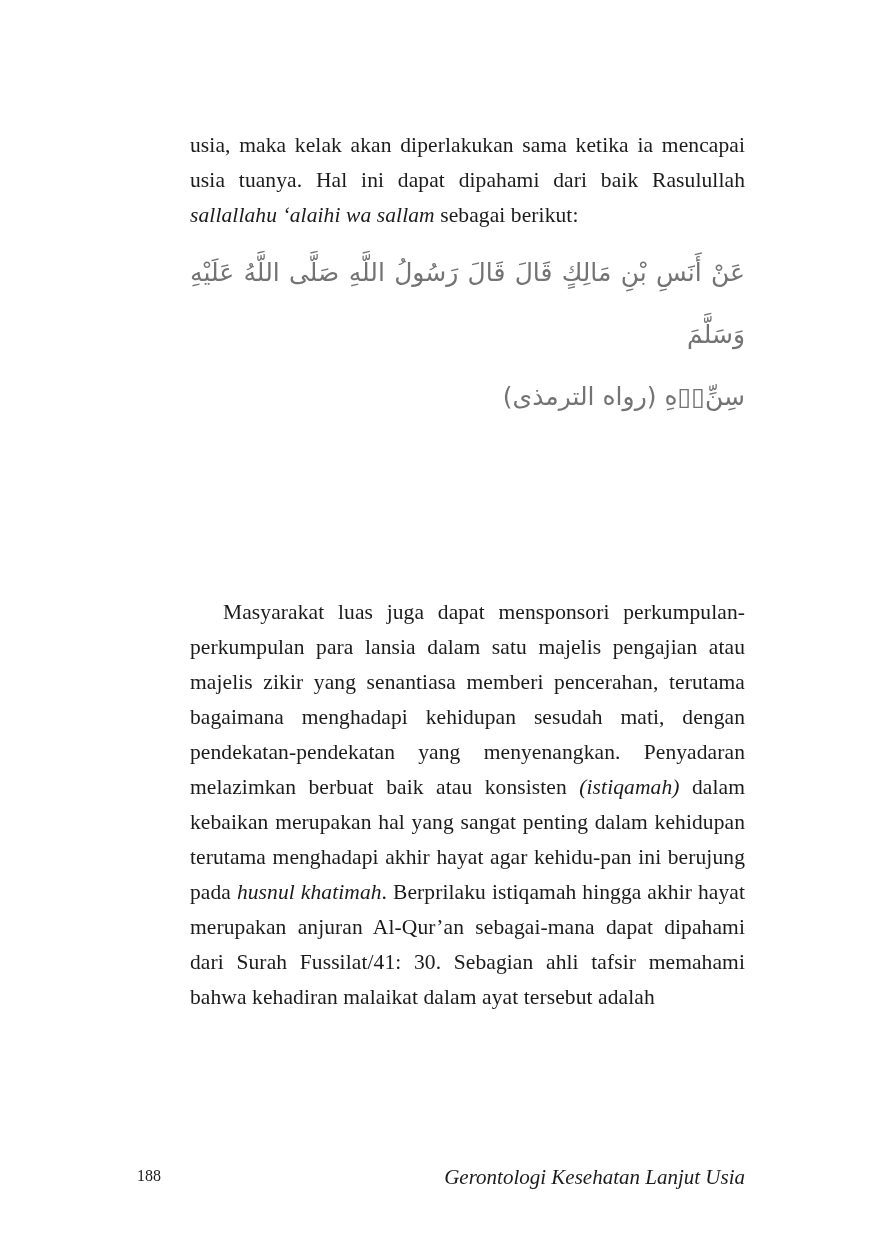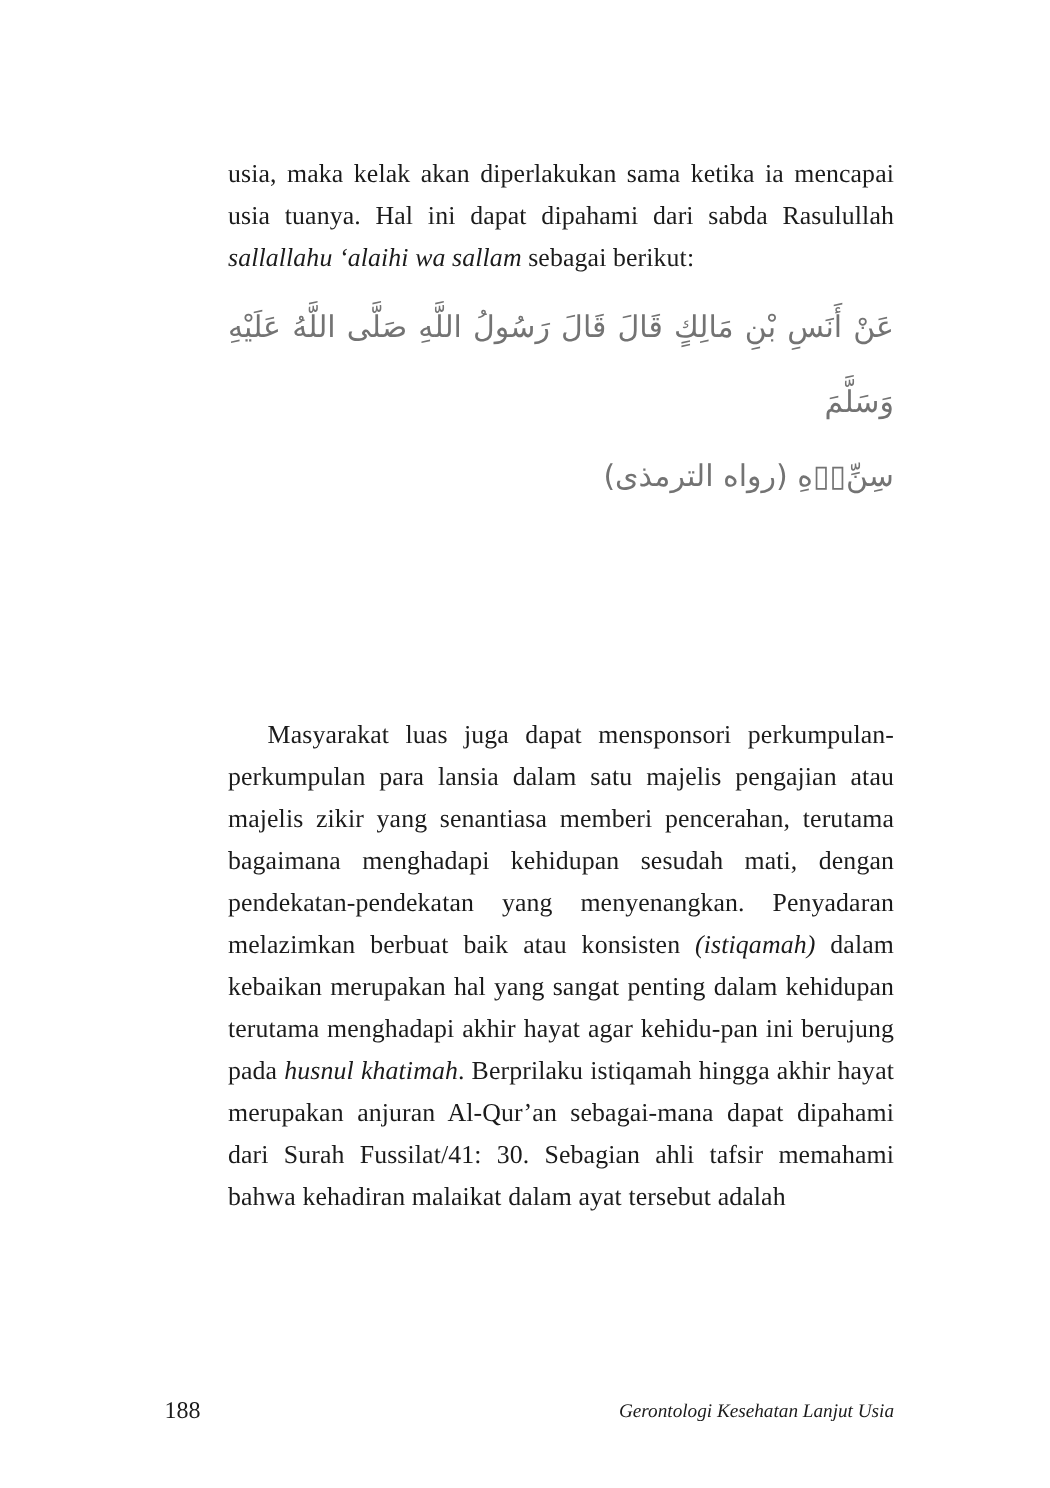--- a/index.html
+++ b/index.html
@@ -62,39 +62,39 @@
     top: 595px;
     text-indent: 33px;
   }
   .seg-italic {
     font-style: italic;
   }
   .footer-pagenum {
     position: absolute;
     left: 137px;
     top: 1163px;
-    font-size: 20px;
+    font-size: 16px;
     line-height: 26px;
     font-style: normal;
   }
   .footer-title {
     position: absolute;
     right: 130px;
     top: 1165px;
-    font-size: 16px;
+    font-size: 21px;
     line-height: 24px;
     font-style: italic;
   }
 </style>
 </head>
 <body>
 
 <div class="page">
 
-  <p class="para para-intro"><span>usia, maka kelak akan diperlakukan sama ketika ia mencapai usia tuanya. Hal ini dapat dipahami dari sabda Rasulullah </span><span class="seg-italic">sallallahu ‘alaihi wa sallam</span><span> sebagai berikut:</span></p>
+  <p class="para para-intro"><span>usia, maka kelak akan diperlakukan sama ketika ia mencapai usia tuanya. Hal ini dapat dipahami dari baik Rasulullah </span><span class="seg-italic">sallallahu ‘alaihi wa sallam</span><span> sebagai berikut:</span></p>
 
   <div class="arabic-block">
     <div class="ar-line ar-justify">عَنْ أَنَسِ بْنِ مَالِكٍ قَالَ قَالَ رَسُولُ اللَّهِ صَلَّى اللَّهُ عَلَيْهِ وَسَلَّمَ</div>
     <div class="ar-line ar-last">سِنِّ▯▯هِ (رواه الترمذى)</div>
   </div>
 
 
   <p class="para para-main"><span>Masyarakat luas juga dapat mensponsori perkumpulan-perkumpulan para lansia dalam satu majelis pengajian atau majelis zikir yang senantiasa memberi pencerahan, terutama bagaimana menghadapi kehidupan sesudah mati, dengan pendekatan-pendekatan yang menyenangkan. Penyadaran melazimkan berbuat baik atau konsisten </span><span class="seg-italic">(istiqamah)</span><span> dalam kebaikan merupakan hal yang sangat penting dalam kehidupan terutama menghadapi akhir hayat agar kehidu-pan ini berujung pada </span><span class="seg-italic">husnul khatimah</span><span>. Berprilaku istiqamah hingga akhir hayat merupakan anjuran Al-Qur’an sebagai-mana dapat dipahami dari Surah Fussilat/41: 30. Sebagian ahli tafsir memahami bahwa kehadiran malaikat dalam ayat tersebut adalah</span></p>
 
   <div class="footer-pagenum">188</div>

